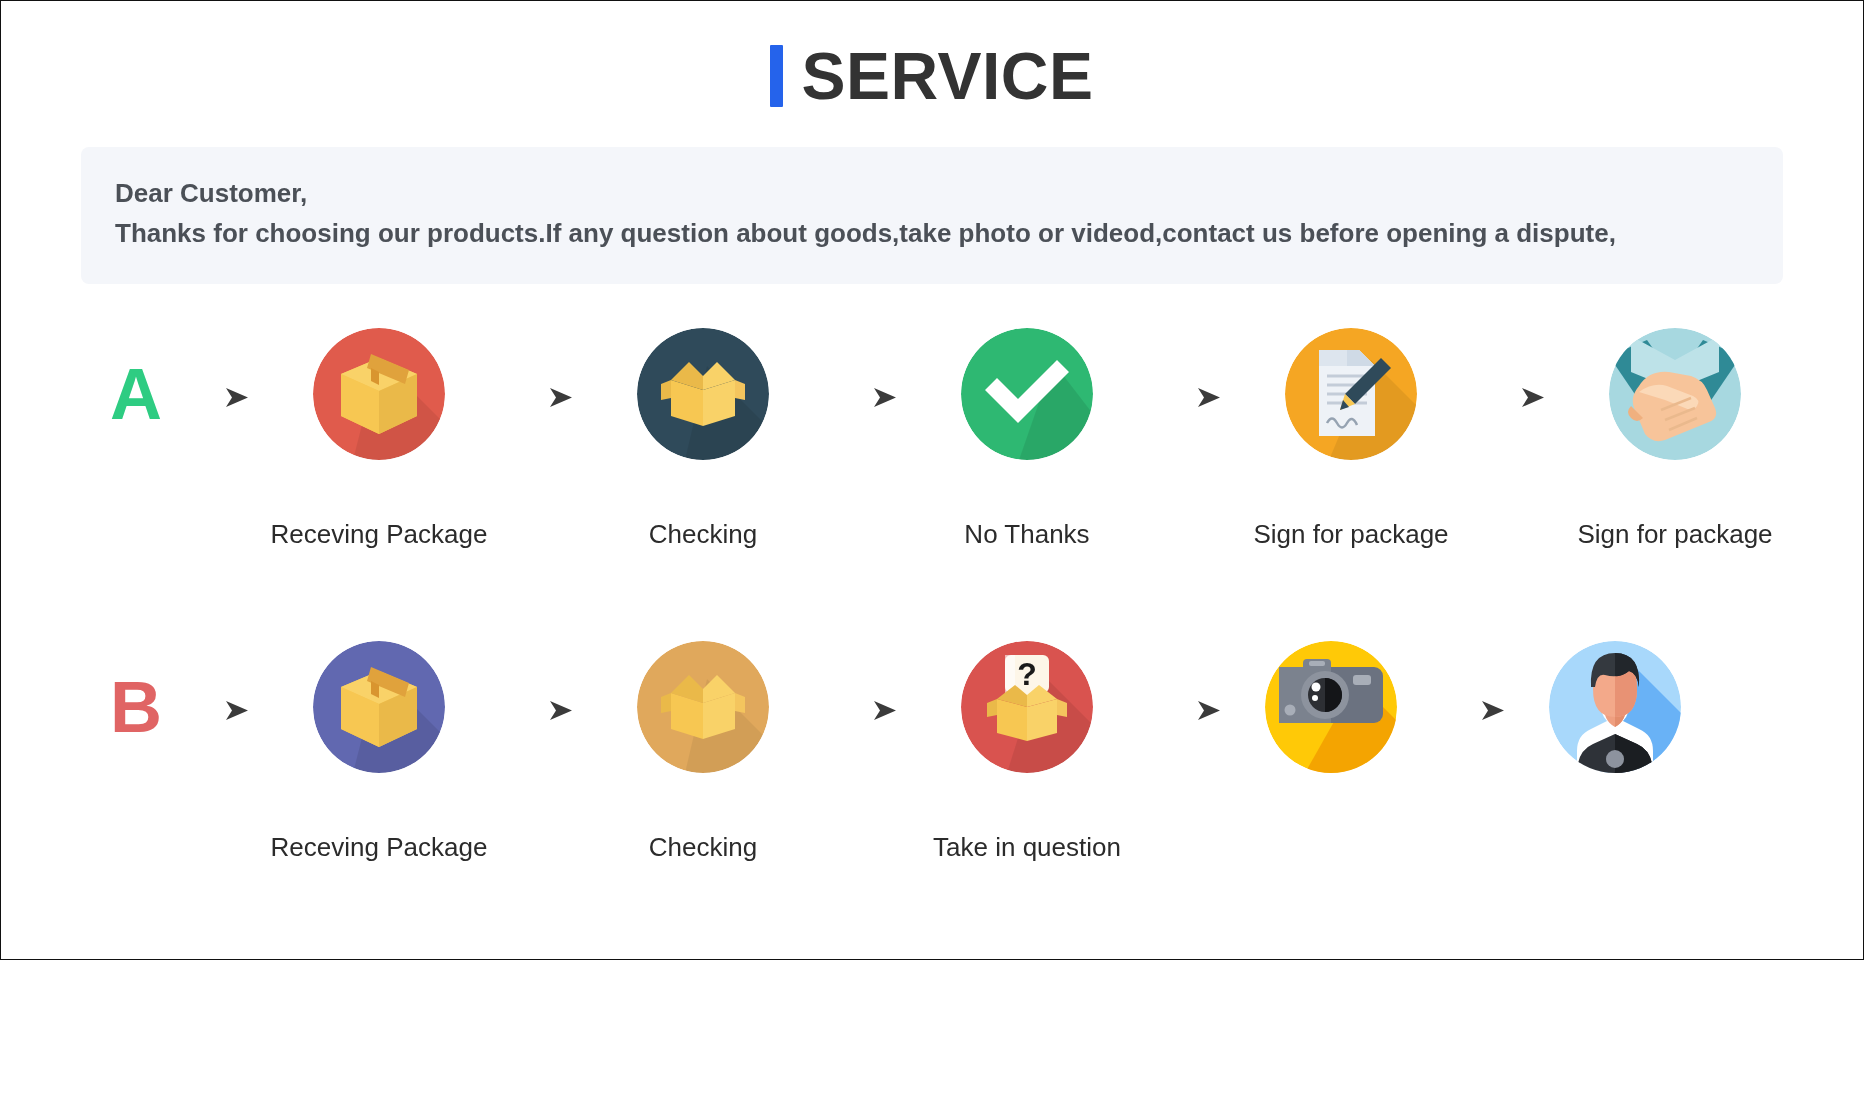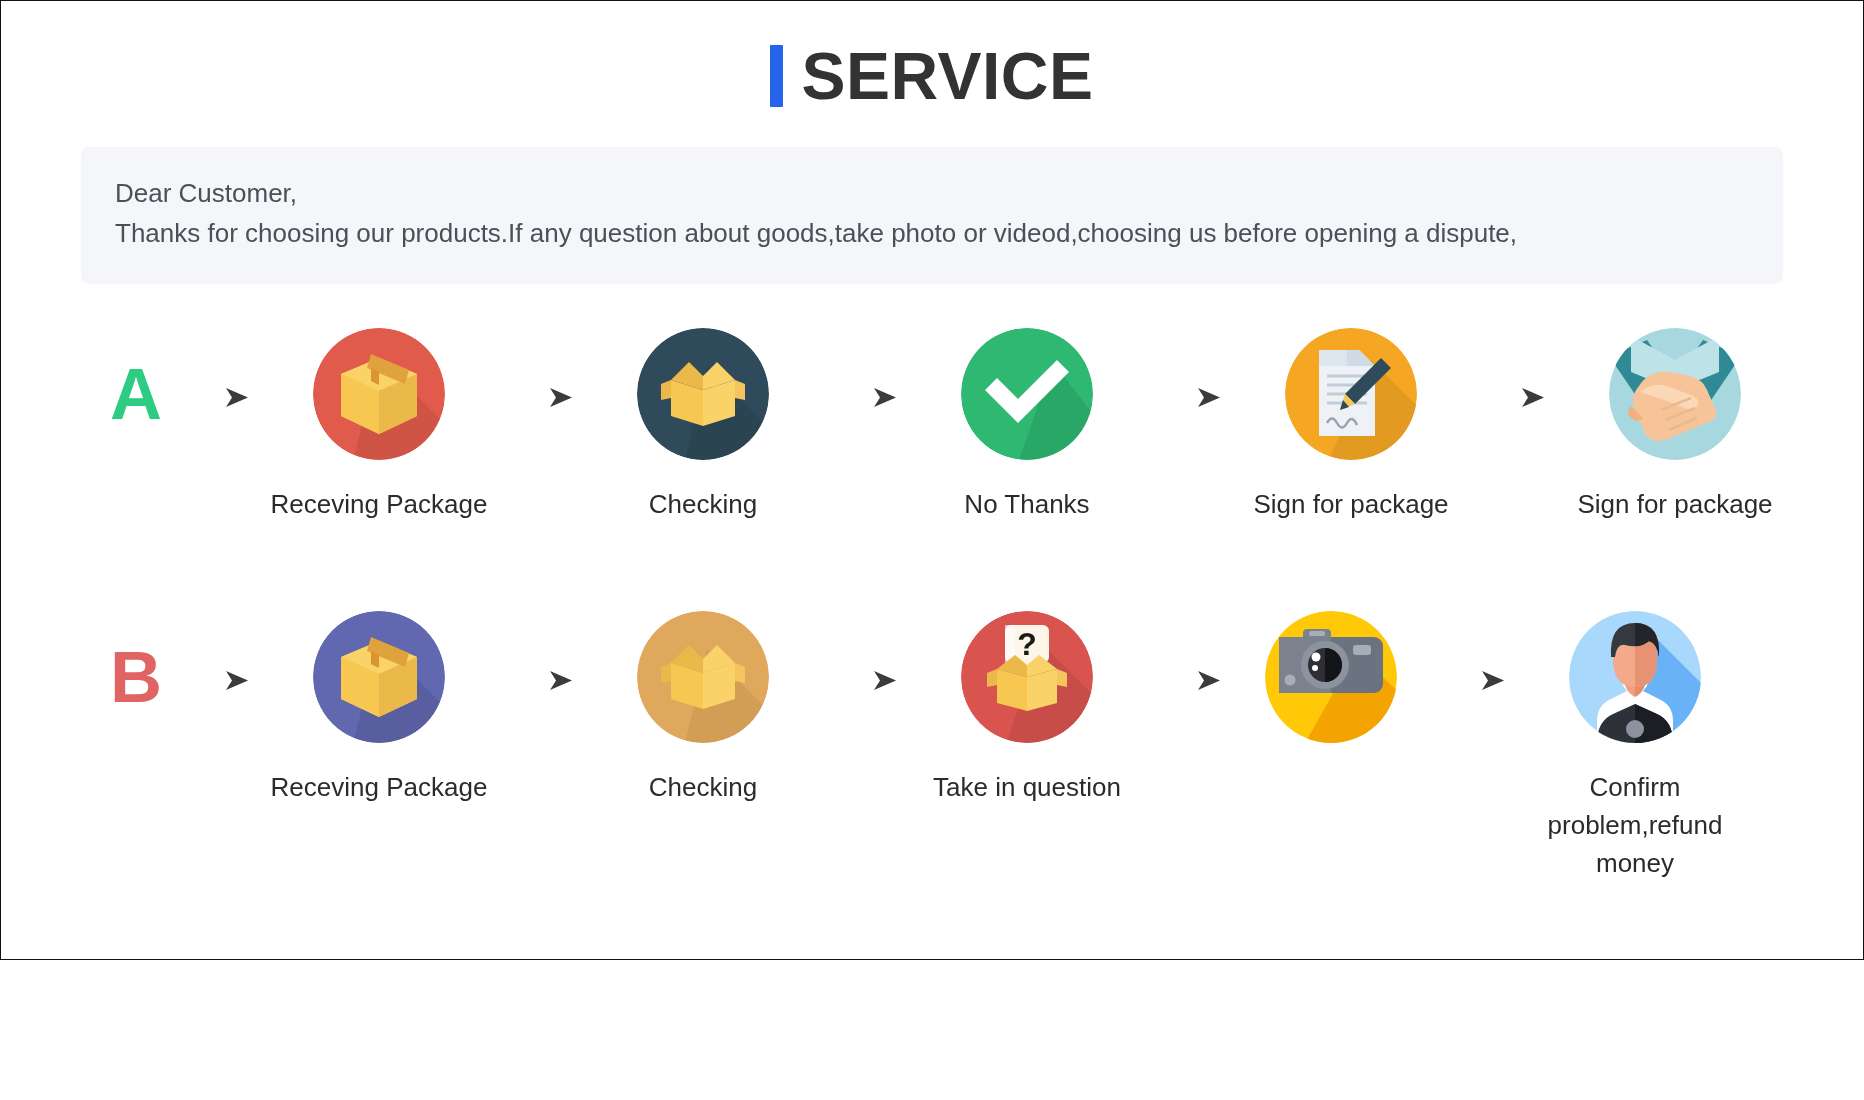--- a/index.html
+++ b/index.html
@@ -44,21 +44,21 @@
   .notice {
     margin: 38px 80px 0 80px;
     background: #f4f6fa;
     border-radius: 8px;
     padding: 26px 34px 30px 34px;
   }
   .notice p {
     font-size: 26px;
     line-height: 1.55;
     color: #4b5057;
-    font-weight: 400;
+    font-weight: 700;
   }
 
   
   .flow-row {
     display: flex;
     align-items: flex-start;
     margin: 0 0 0 96px;
     width: 1700px;
   }
   .row-a { margin-top: 44px; }
@@ -85,20 +85,21 @@
     justify-content: center;
     padding-top: 6px;
   }
   .arrow svg { display: block; }
 
   .step {
     flex: 0 0 200px;
     display: flex;
     flex-direction: column;
     align-items: center;
+    gap: 30px;
   }
   .step-icon {
     width: 132px;
     height: 132px;
     border-radius: 50%;
     position: relative;
     overflow: hidden;
   }
   .step-label {
     margin-top: 26px;
@@ -115,21 +116,21 @@
 
 <div class="page">
 
   <div class="title-wrap">
     <span class="title-bar"></span>
     <span class="title-text">SERVICE</span>
   </div>
 
   <div class="notice">
     <p>Dear Customer,</p>
-    <p>Thanks for choosing our products.If any question about goods,take photo or videod,choosing us before opening a dispute,</p>
+    <p>Thanks for choosing our products.If any question about goods,take photo or videod,contact us before opening a dispute,</p>
   </div>
 
   <div class="flow-row row-a">
     <div class="row-letter letter-a">A</div>
 
     <div class="arrow">
       <svg width="66" height="26" viewBox="0 0 66 26">
           <defs>
             <linearGradient id="ag1" x1="0" y1="0" x2="1" y2="0">
               <stop offset="0" stop-color="#cfcfcf"></stop>
@@ -430,17 +431,16 @@
           <path d="M66 60 q0 20 0 26 q12 -6 12 -26 Z" fill="#e38d6c"></path>
           <path d="M44 48 q0 -30 22 -30 q22 0 22 30 q0 28 -22 28 q-22 0 -22 -28 Z" fill="#f3a98a"></path>
           <path d="M66 18 q22 0 22 30 q0 28 -22 28 Z" fill="#e89274"></path>
           <path d="M42 46 q-2 -34 24 -34 q26 0 24 34 q-2 -14 -10 -16 q-10 8 -24 4 q-8 -2 -10 12 Z" fill="#34393f"></path>
           <path d="M66 12 q26 0 24 34 q-2 -14 -10 -16 q-7 6 -14 5 Z" fill="#22262b"></path>
           <path d="M28 132 q0 -22 16 -29 l22 -10 l22 10 q16 7 16 29 Z" fill="#2e3238"></path>
           <path d="M66 93 l22 10 q16 7 16 29 l-38 0 Z" fill="#1b1e22"></path>
           <circle cx="66" cy="118" r="9" fill="#8d939e"></circle>
         </svg>
       </div>
-      <div class="step-label">Confirm problem,refund money</div>
     </div>
   </div>
 
 </div>
 
 </body></html>

